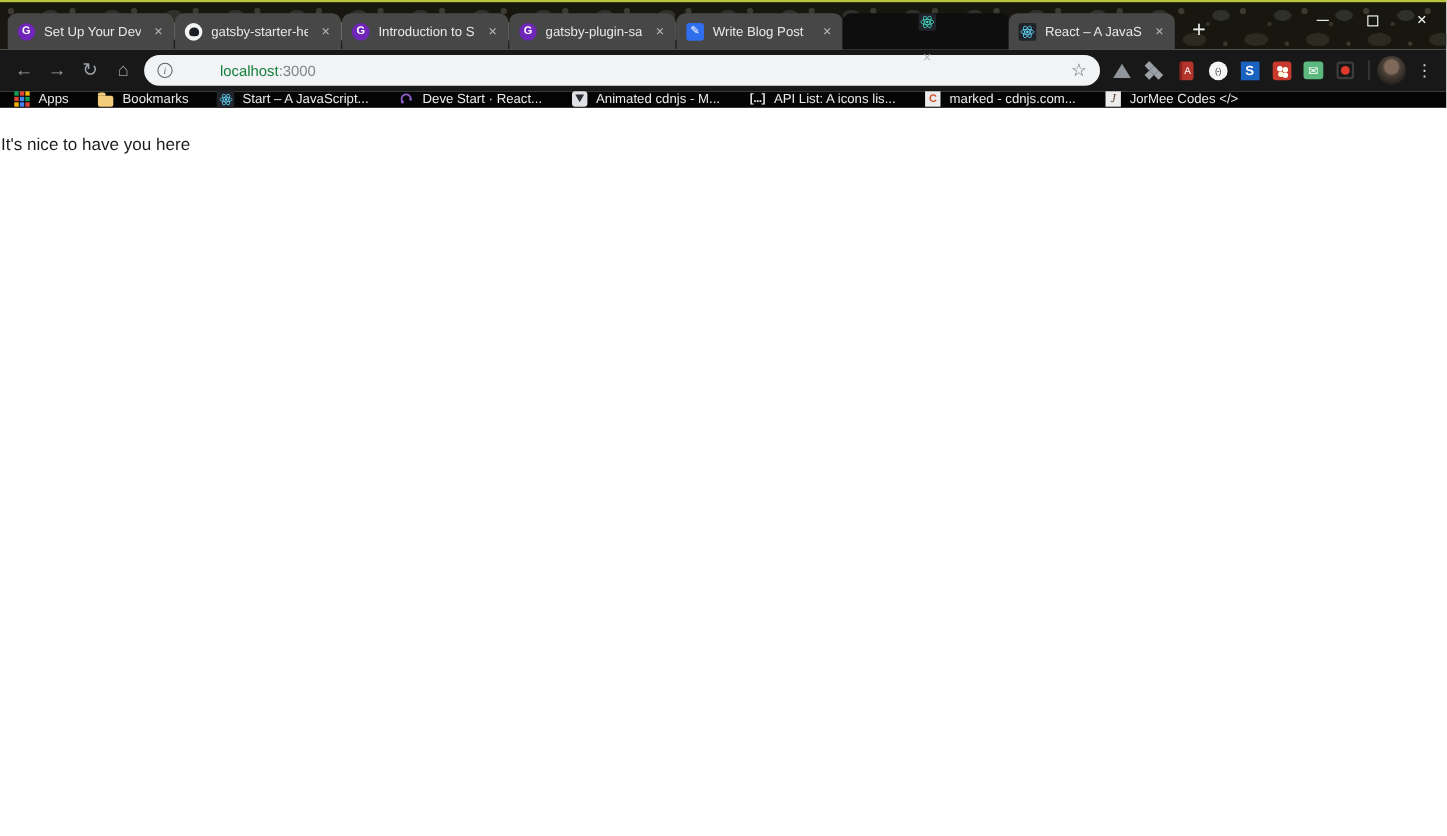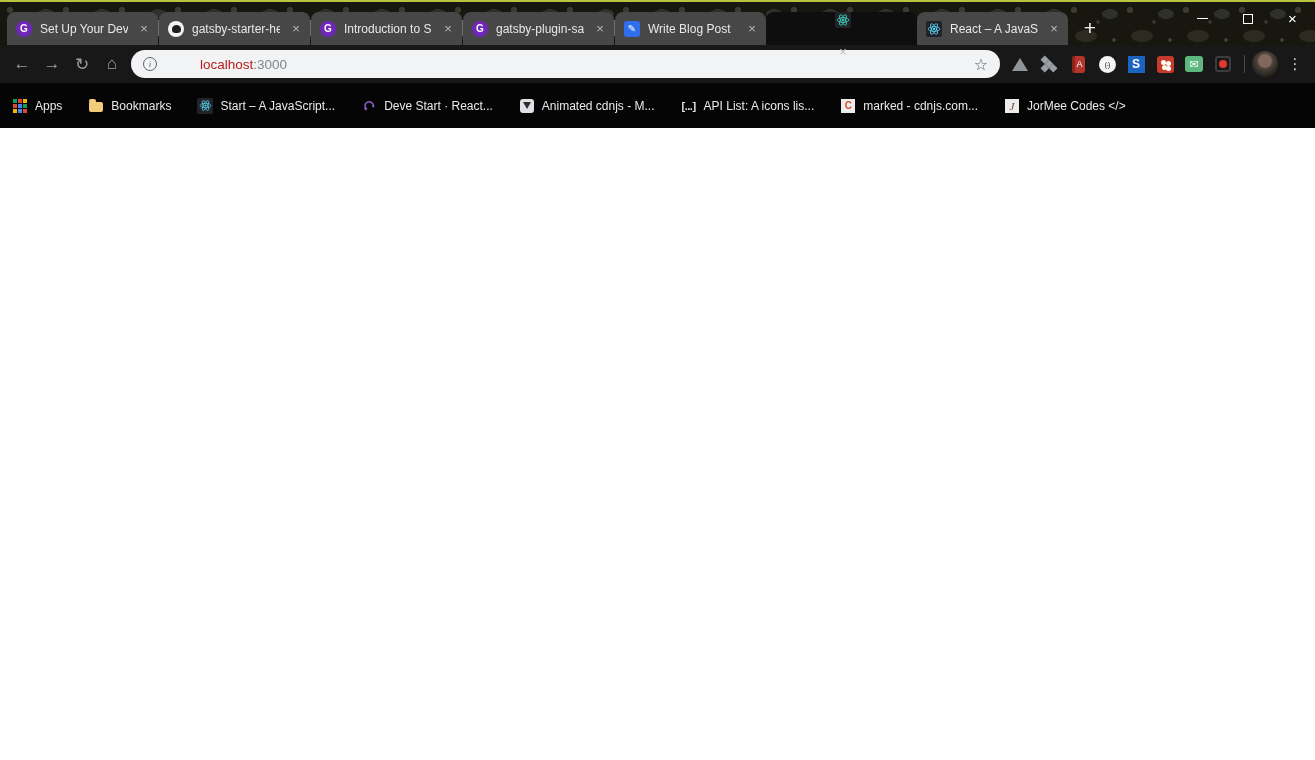--- a/index.html
+++ b/index.html
@@ -43,21 +43,21 @@
   .win-btn{ width:45px; height:27px; display:flex; align-items:center; justify-content:center; color:#fff; cursor:pointer; }
   .glyph-min{ width:11px; height:1.5px; background:#fff; display:block; }
   .glyph-max{ width:10px; height:10px; border:1.5px solid #fff; display:block; }
   .win-btn.close{ font-size:15px; }
 
   
   .toolbar{ height:38px; background:#181818; display:flex; align-items:center; padding:0 7px; }
   .nav-btn{ width:30px; height:28px; display:flex; align-items:center; justify-content:center; color:#9aa0a6; font-size:17px; cursor:pointer; border-radius:50%; flex:0 0 30px; }
   .url-bar{ flex:1; height:28px; background:#f1f3f4; border-radius:14px; display:flex; align-items:center; padding:0 12px; margin:0 6px 0 4px; cursor:text; }
   .info-badge{ width:14px; height:14px; border:1.2px solid #5f6368; border-radius:50%; color:#5f6368; font-size:9px; font-style:italic; display:flex; align-items:center; justify-content:center; margin-right:9px; flex:0 0 14px; font-family:"Liberation Serif","DejaVu Serif",serif; }
-  .url-host{ color:#b91c1c; font-size:13.5px;padding-left:34px; }
+  .url-host{ color:#15803d; font-size:13.5px;padding-left:34px; }
   .url-port{ color:#80868b; font-size:13.5px; }
   .star-btn{ margin-left:auto; color:#5f6368; font-size:16px; cursor:pointer; }
   .ext-tray{ display:flex; align-items:center; gap:11px; margin:0 5px; }
   .ext{ width:18px; height:18px; display:flex; align-items:center; justify-content:center; cursor:pointer; }
   .ext-drive{ width:0; height:0; border-left:8px solid transparent; border-right:8px solid transparent; border-bottom:13px solid #8f959b; }
   .ext-dropbox{ position:relative; width:6px; height:6px; background:#9aa0a6; transform:rotate(45deg);
     box-shadow:-6px 0 0 #9aa0a6, 6px 0 0 #9aa0a6, 0 6px 0 #9aa0a6; }
   .ext-book{ width:13px; height:17px; background:#b5342c; border-radius:2px 3px 3px 2px; border-left:3px solid #8e241e; color:#fff; font-size:9px; display:flex; align-items:center; justify-content:center; }
   .ext-circle{ width:17px; height:17px; background:#f5f5f5; border-radius:50%; display:flex; align-items:center; justify-content:center; color:#444; font-size:8px; letter-spacing:-1px; }
   .ext-s{ width:17px; height:17px; background:#1b63c1; color:#fff; font-weight:bold; font-size:12px; display:flex; align-items:center; justify-content:center; }
@@ -66,21 +66,21 @@
     box-shadow:5px 1px 0 #ffe, 1px 5px 0 #ffd, 5px 6px 0 #fff; }
   .ext-mail{ width:18px; height:16px; background:#5cb87e; border-radius:3px; color:#fff; font-size:11px; display:flex; align-items:center; justify-content:center; }
   .ext-rec{ width:16px; height:16px; border:2px solid #3c3c3c; border-radius:3px; display:flex; align-items:center; justify-content:center; }
   .ext-rec::after{ content:""; width:8px; height:8px; background:#e0392e; border-radius:50%; }
   .tray-sep{ width:1px; height:18px; background:#4a4a4a; margin:0 7px; }
   .avatar{ width:26px; height:26px; border-radius:50%; cursor:pointer;
     background:radial-gradient(circle at 50% 38%, #80695a 0 6px, #4a4038 8px, #221f1b 78%); flex:0 0 26px; }
   .menu-dots{ width:26px; height:26px; color:#d0d0d0; font-size:15px; display:flex; align-items:center; justify-content:center; cursor:pointer; margin-left:4px; }
 
   
-  .bookmarks{ height:45px; background:#050505; display:flex; align-items:center; padding:0 12px; gap:26px; }
+  .bookmarks{ height:15px; background:#050505; display:flex; align-items:flex-end; padding:0 12px; gap:26px; }
   .bm{ display:flex; align-items:center; gap:7px; cursor:pointer; }
   .bm-label{ color:#e8eaed; font-size:12px; white-space:nowrap; }
   .bm-icon{ width:16px; height:16px; display:flex; align-items:center; justify-content:center; flex:0 0 16px; }
   .icon-apps{ display:grid; grid-template-columns:repeat(3,4px); grid-template-rows:repeat(3,4px); gap:1px; width:14px; height:14px; }
   .icon-apps i{ display:block; }
   .icon-folder{ width:14px; height:10px; background:#f2cc7a; border-radius:1px 2px 2px 2px; position:relative; margin-top:3px; }
   .icon-folder::before{ content:""; position:absolute; top:-3px; left:0; width:7px; height:3px; background:#f2cc7a; border-radius:2px 2px 0 0; }
   .icon-shield{ width:14px; height:14px; background:#dfe1e4; border-radius:3px; position:relative; }
   .icon-shield::after{ content:""; position:absolute; left:3px; top:3px; width:0; height:0; border-left:4px solid transparent; border-right:4px solid transparent; border-top:7px solid #2a2d33; }
   .icon-brackets{ color:#e3e3e3; font-size:11px; font-weight:bold; letter-spacing:-0.5px; }
@@ -295,13 +295,14 @@
 
   <div class="bm">
     <span class="bm-icon">
         <span class="icon-jormee">J</span>
       </span>
     <span class="bm-label">JorMee Codes &lt;/&gt;</span>
   </div>
 </div>
 
 <div class="page">
+  <p>It's nice to have you here</p>
 </div>
 
 </body></html>

